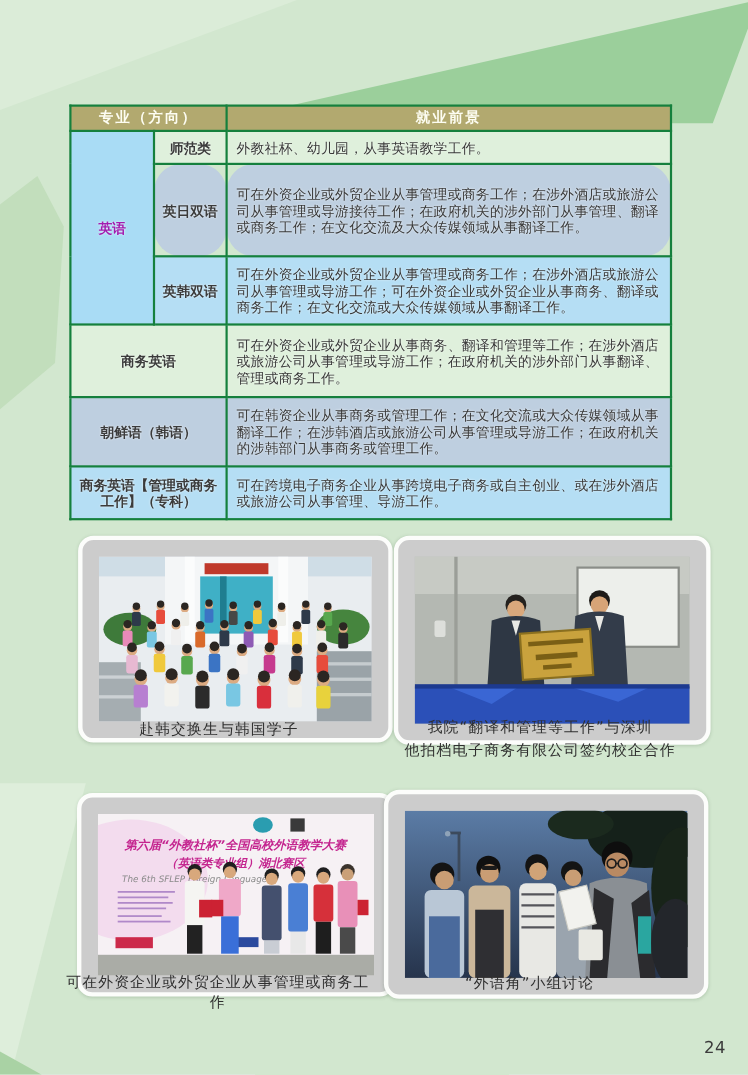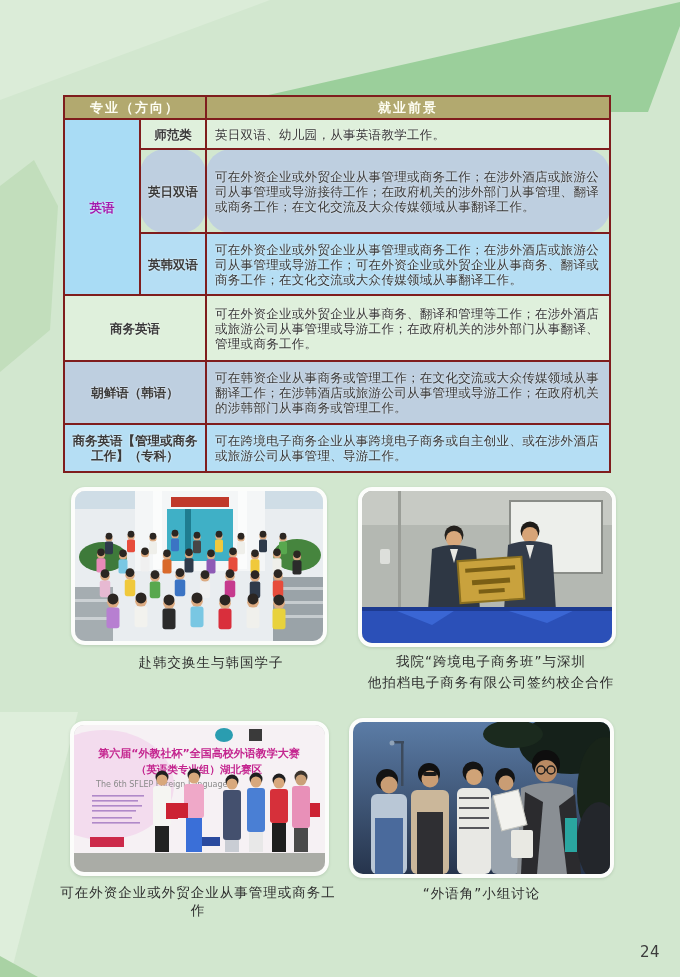--- a/index.html
+++ b/index.html
@@ -10,21 +10,21 @@
     color:#333;
   }
   .bg-decor{position:absolute;left:0;top:0;z-index:0;}
 
   
   .majors-table{
     position:absolute;left:63px;top:95px;width:548px;z-index:2;
     border-collapse:collapse;table-layout:fixed;
   }
   .majors-table td,.majors-table th{
-    border:2px solid #7f1d1d;
+    border:2px solid #15803d;
     font-size:12.5px;line-height:15px;
     text-shadow:0 0 2px rgba(255,255,255,.85);
     word-break:break-all;
   }
   .majors-table th{
     background:#b2a96f;color:#fdfdf2;font-weight:bold;
     height:19px;font-size:13px;letter-spacing:2px;text-shadow:none;
   }
   .col-a{width:76px;} .col-b{width:66px;}
   .cell-group{background:#a9dcf5;text-align:center;font-weight:600;font-size:13px;color:#a21caf;}
@@ -32,33 +32,33 @@
   .cell-content{padding:4px 8px;vertical-align:middle;color:#383838;letter-spacing:.3px;}
   .bg-green{background:#dff0dc;}
   .bg-gray{background:#becfe0;}
   .bg-blue{background:#b5def4;}
   .h-r1 td{height:20px;} .h-r2 td{height:74px;border-radius:25px;} .h-r3 td{height:52px;}
   .h-r4 td{height:56px;} .h-r5 td{height:53px;} .h-r6 td{height:38px;}
 
   
   .photo{
     position:absolute;z-index:2;border:4px solid #fcfdfb;border-radius:14px;
-    overflow:hidden;box-shadow:0 1px 3px rgba(60,90,60,.18);padding:0;margin:0;background:#ccc;
+    overflow:hidden;box-shadow:0 1px 3px rgba(60,90,60,.18);padding:15px;margin:0;background:#ccc;font-style:italic;
   }
   .photo svg{display:block;}
   #photo-1{left:71px;top:487px;width:248px;height:150px;}
   #photo-2{left:358px;top:487px;width:250px;height:152px;}
   #photo-3{left:70px;top:721px;width:251px;height:147px;}
   #photo-4{left:349px;top:718px;width:257px;height:152px;}
 
   .caption{
     position:absolute;z-index:2;text-align:center;
     font-size:13.5px;font-weight:500;color:#2f2f2f;letter-spacing:1px;
   }
-  #caption-1{left:83px;top:654px;width:256px;}
+  #caption-1{left:71px;top:654px;width:256px;}
   #caption-2{left:341px;top:651px;width:300px;line-height:20.5px;}
   #caption-3{left:58px;top:884px;width:280px;}
   #caption-4{left:349px;top:885px;width:265px;}
 
   .page-number{
     position:absolute;right:20px;top:943px;z-index:2;
     font-size:15px;color:#3c3c3c;letter-spacing:.5px;
   }
 </style>
 </head>
@@ -81,21 +81,21 @@
         <col>
       </colgroup>
     <tbody>
         <tr>
       <th colspan="2">专业（方向）</th>
       <th>就业前景</th>
     </tr>
     <tr class="h-r1">
       <td class="cell-group" rowspan="3">英语</td>
       <td class="cell-label bg-green">师范类</td>
-      <td class="cell-content bg-green">英日双语、幼儿园，从事英语教学工作。</td>
+      <td class="cell-content bg-green">外教社杯、幼儿园，从事英语教学工作。</td>
     </tr>
     <tr class="h-r2">
       <td class="cell-label bg-gray">英日双语</td>
       <td class="cell-content bg-gray">可在外资企业或外贸企业从事管理或商务工作；在涉外酒店或旅游公司从事管理或导游接待工作；在政府机关的涉外部门从事管理、翻译或商务工作；在文化交流及大众传媒领域从事翻译工作。</td>
     </tr>
     <tr class="h-r3">
       <td class="cell-label bg-blue">英韩双语</td>
       <td class="cell-content bg-blue">可在外资企业或外贸企业从事管理或商务工作；在涉外酒店或旅游公司从事管理或导游工作；可在外资企业或外贸企业从事商务、翻译或商务工作；在文化交流或大众传媒领域从事翻译工作。</td>
     </tr>
     <tr class="h-r4">
@@ -315,21 +315,21 @@
       <g transform="rotate(-14 158 88)">
           <rect x="144" y="70" width="26" height="36" fill="#f2f2ee" stroke="#c9c9c2"></rect>
         </g>
       <rect x="158" y="108" width="22" height="28" rx="2" fill="#e9e9e3"></rect>
       <ellipse cx="246" cy="120" rx="22" ry="40" fill="#23262b"></ellipse>
     </svg>
   </figure>
 
   <div class="caption" id="caption-1">赴韩交换生与韩国学子</div>
   <div class="caption" id="caption-2">
-    <div>我院“跨境电子商务班”与深圳</div>
+    <div>我院“翻译和管理等工作”与深圳</div>
     <div>他拍档电子商务有限公司签约校企合作</div>
   </div>
   <div class="caption" id="caption-3">可在外资企业或外贸企业从事管理或商务工作</div>
   <div class="caption" id="caption-4">“外语角”小组讨论</div>
 
   <div class="page-number">24</div>
 
 </div>
 
 </body></html>

